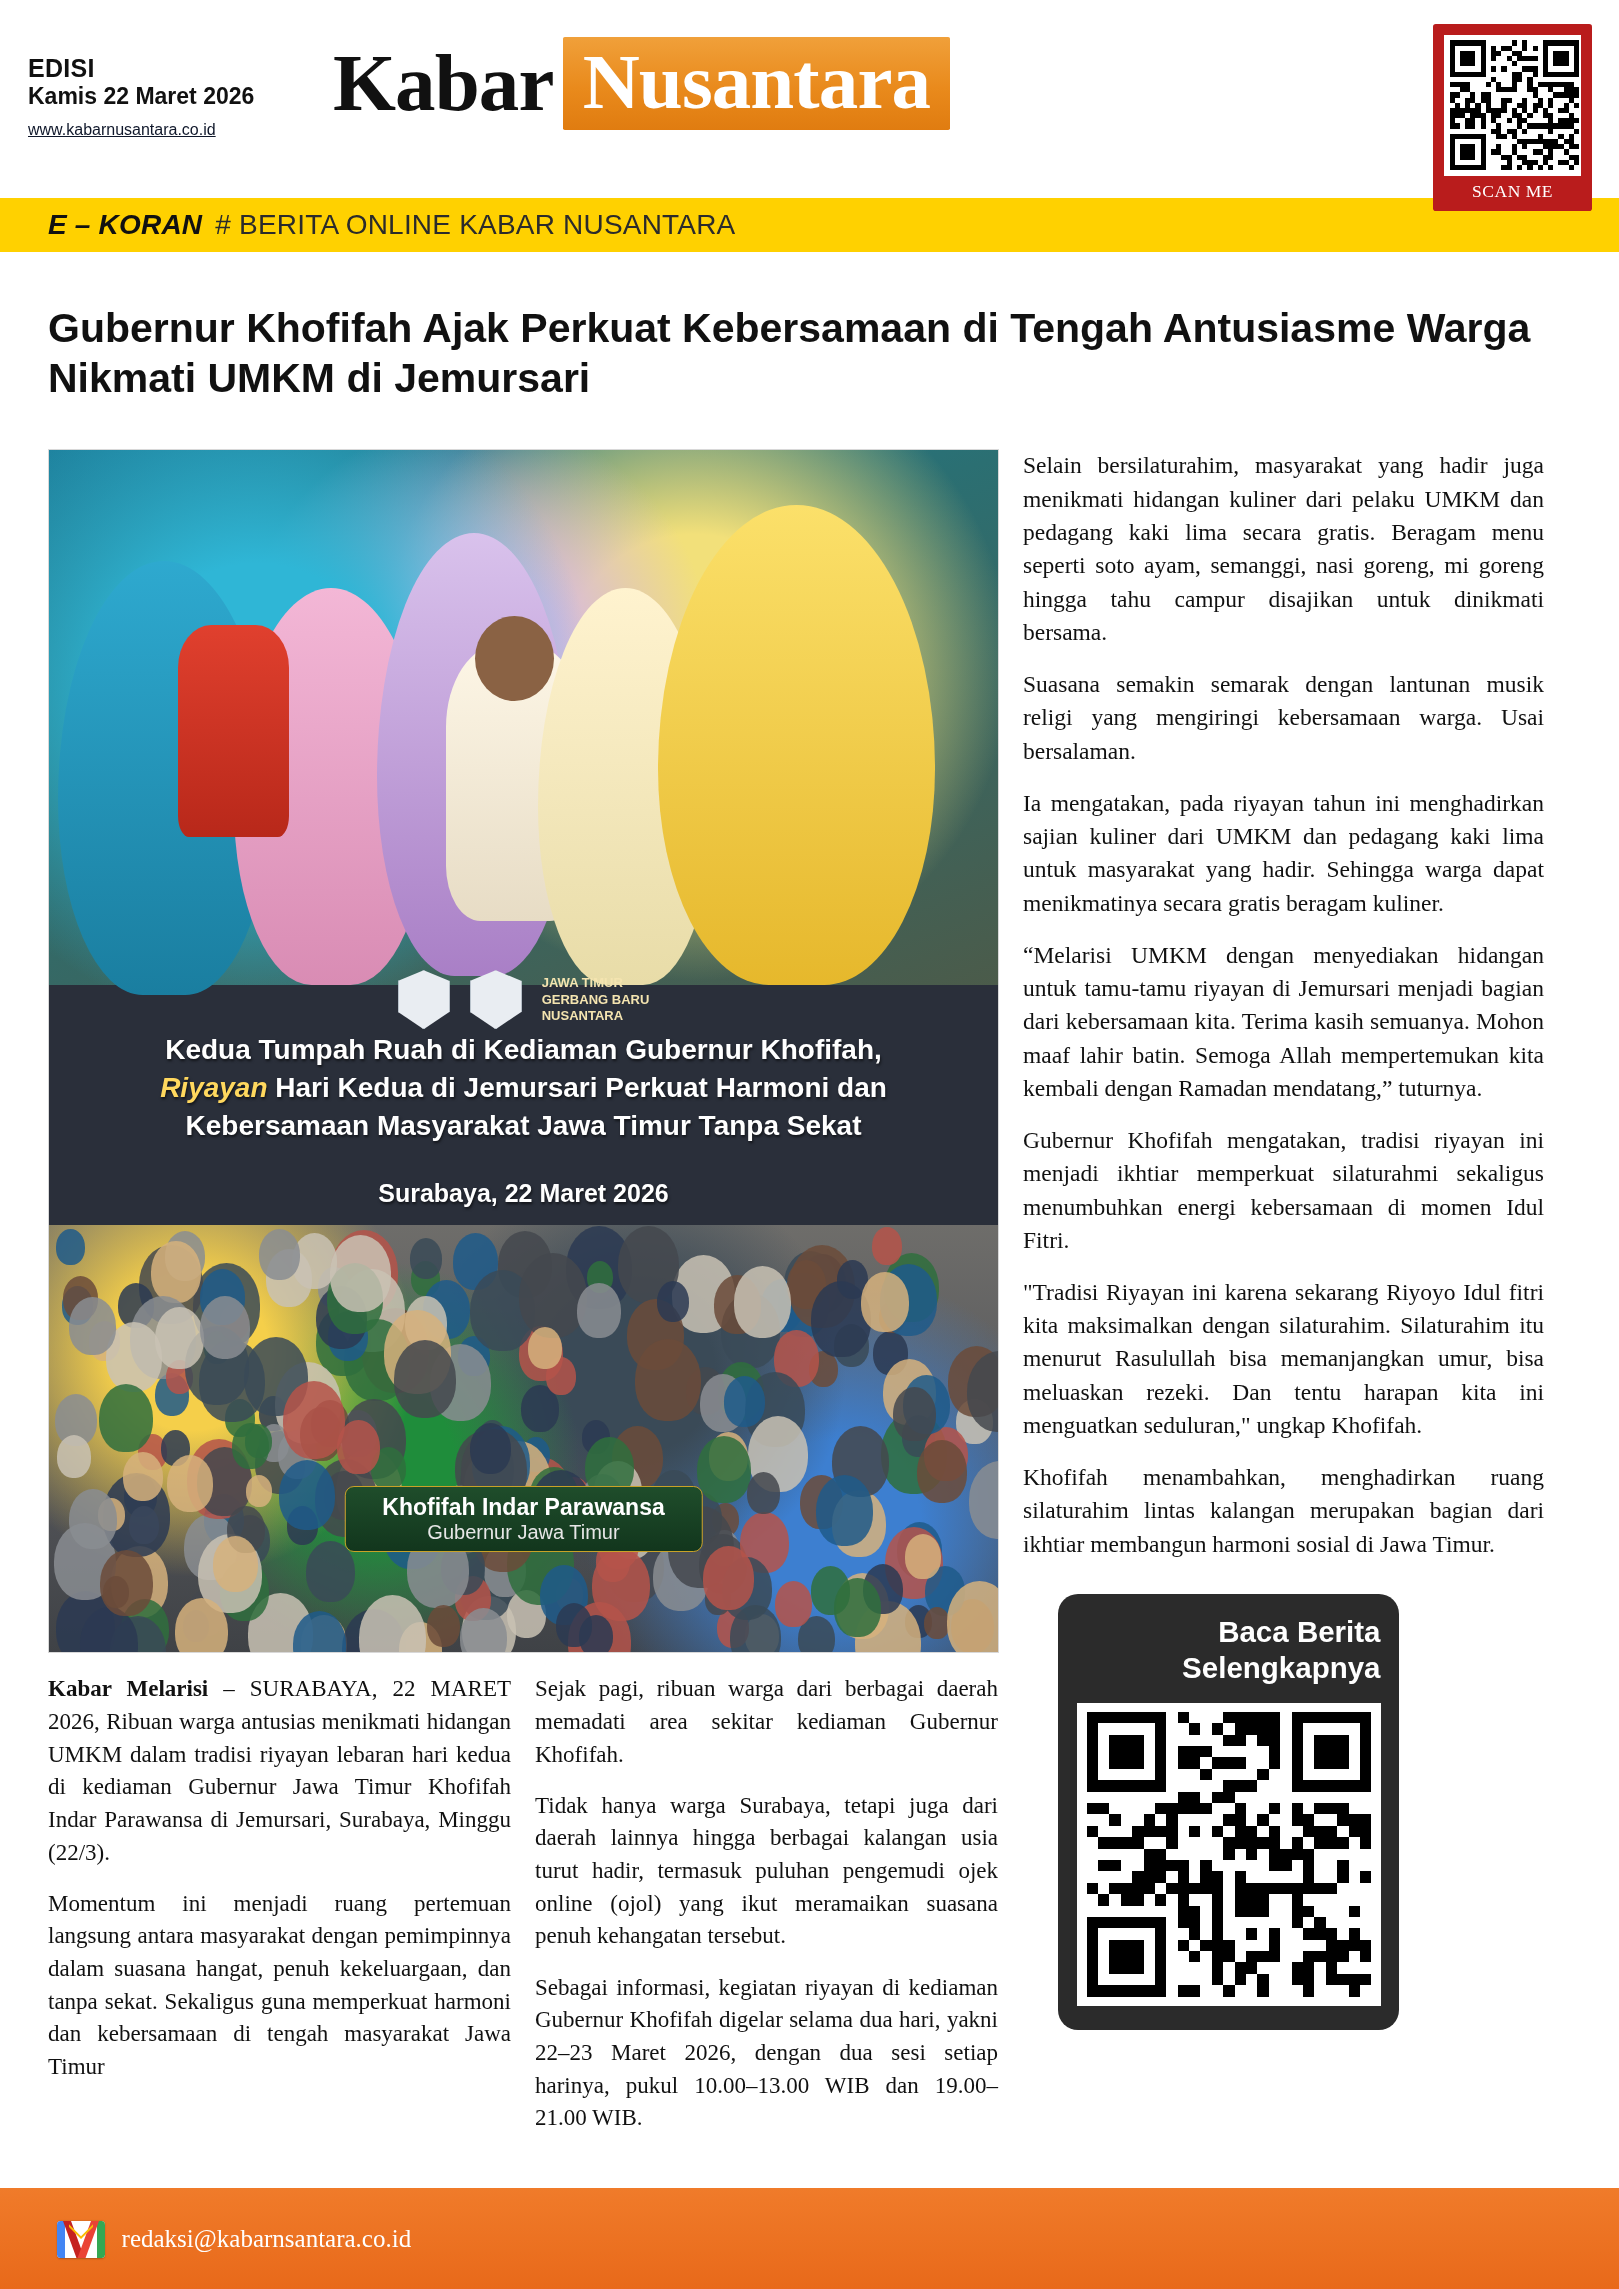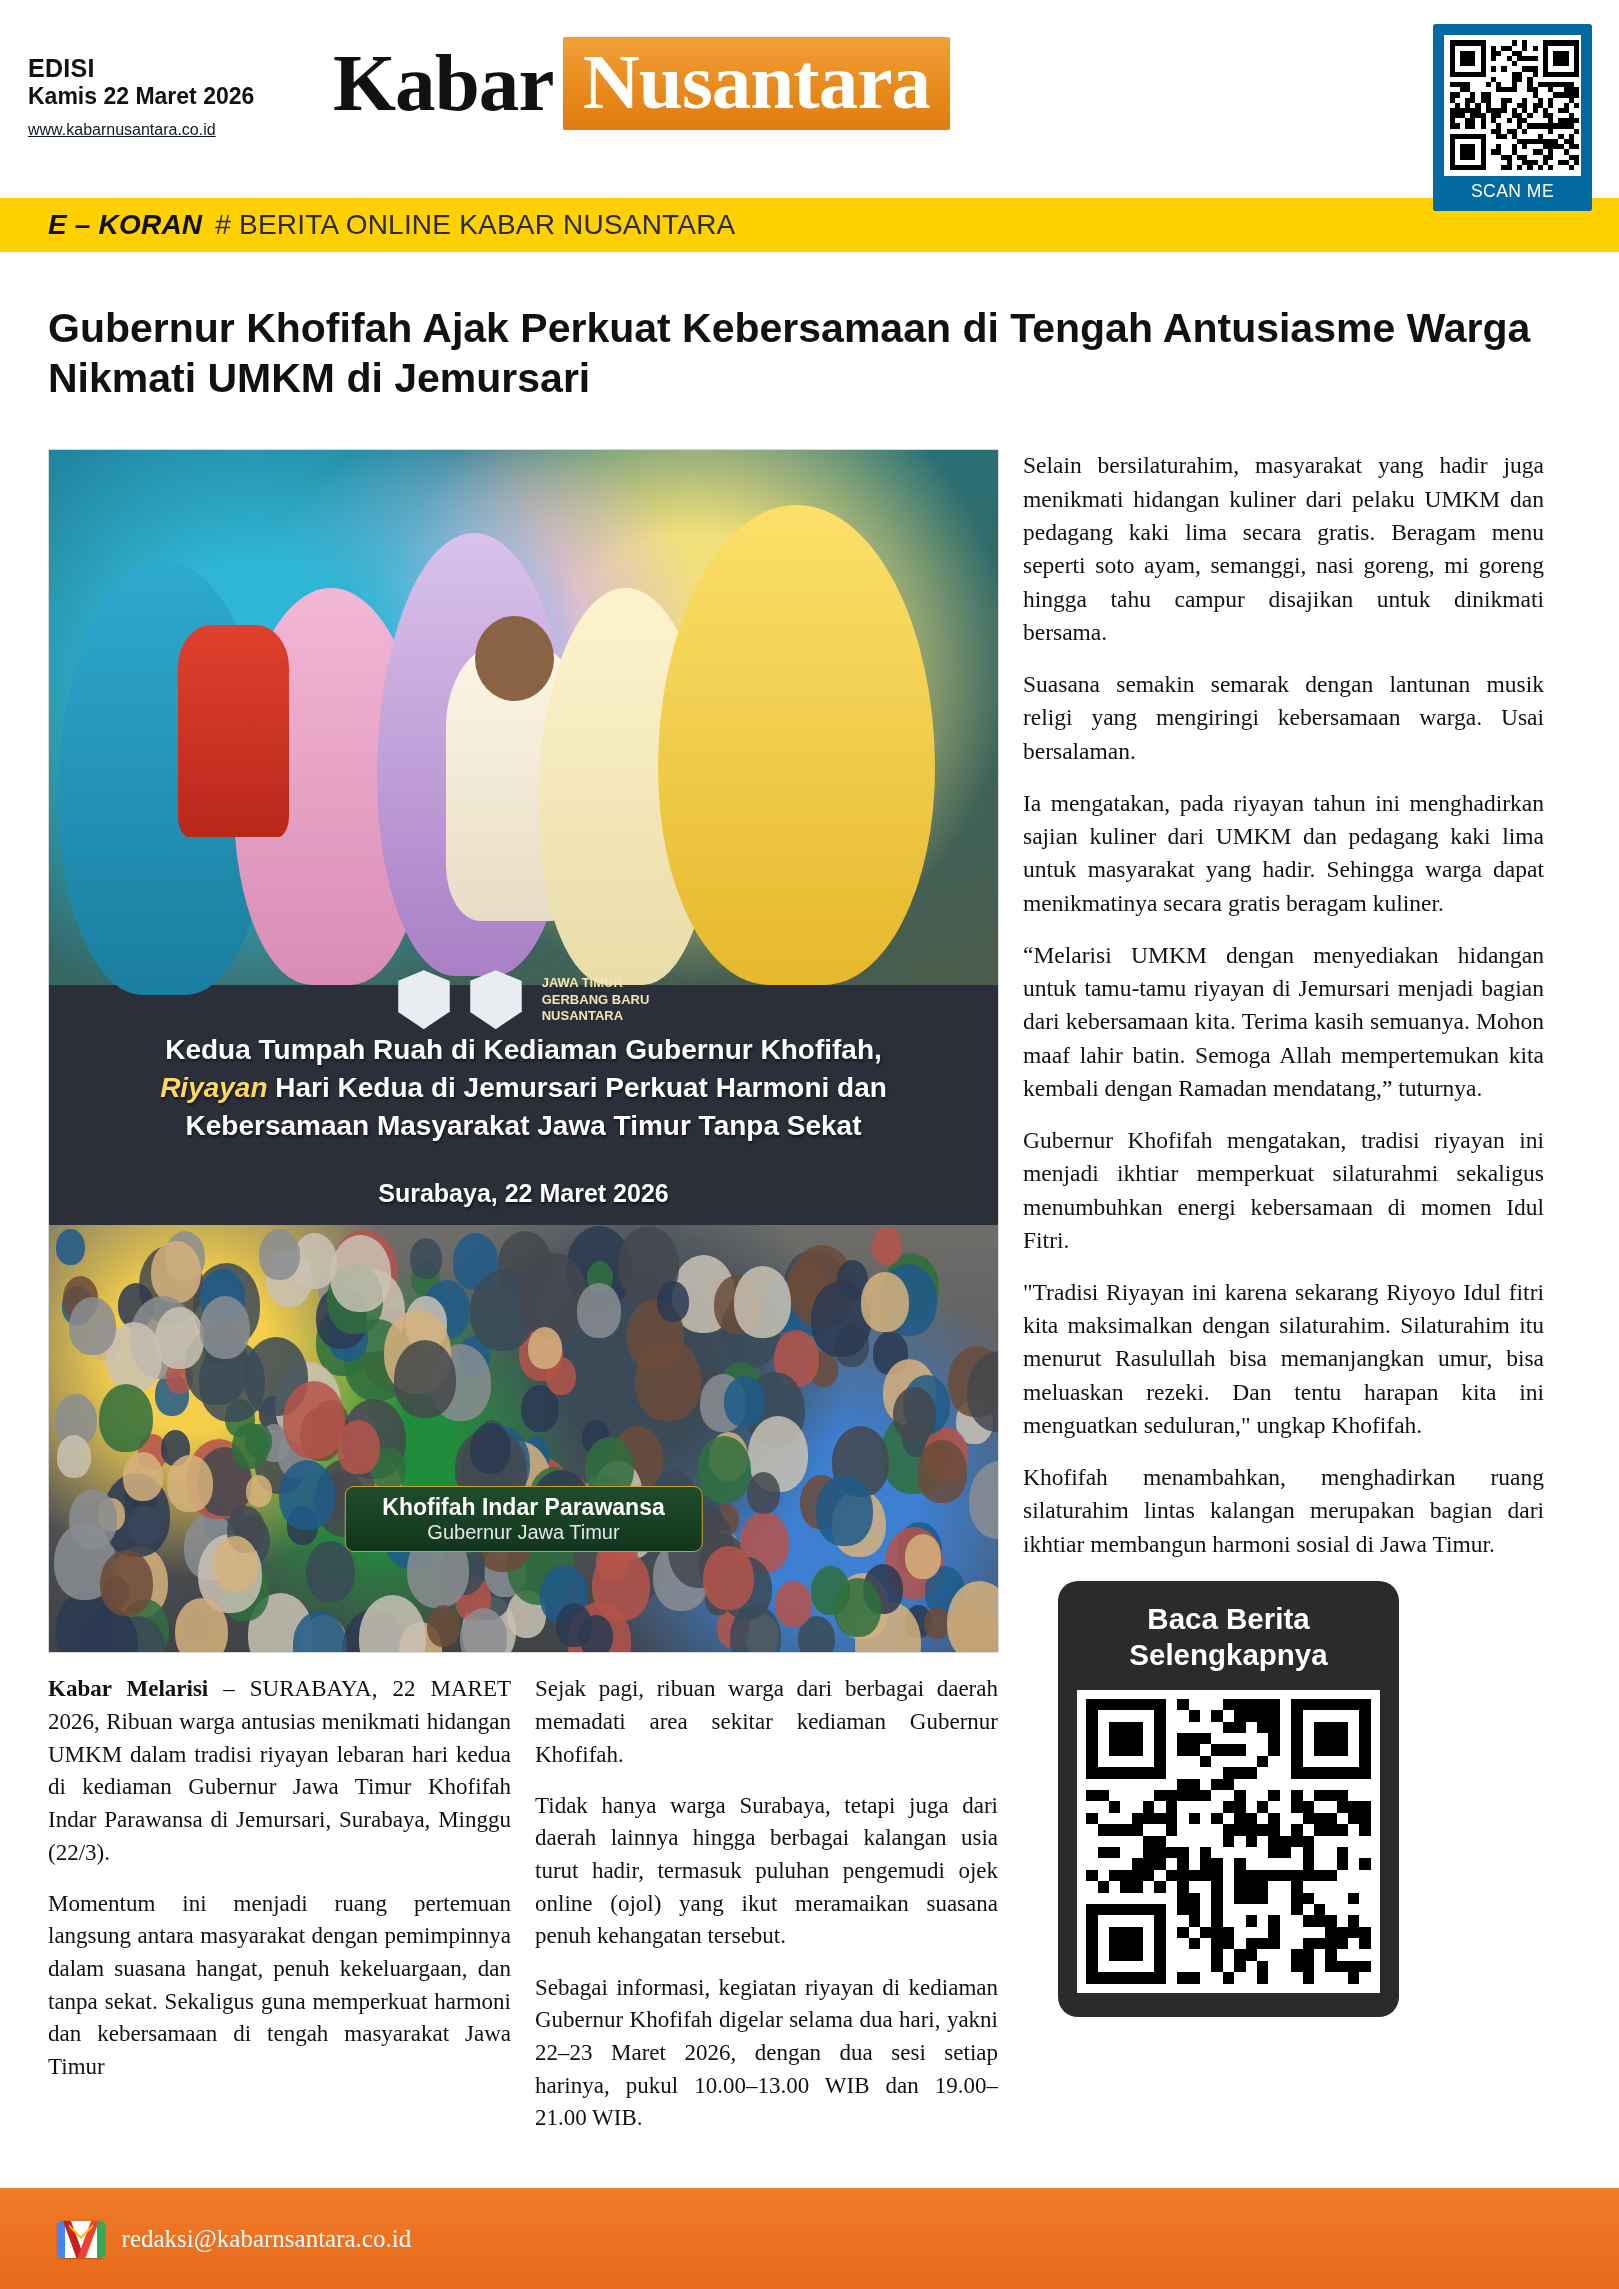--- a/index.html
+++ b/index.html
@@ -71,24 +71,25 @@
     font-weight: bold;
     font-size: 79px;
     color: #ffffff;
     line-height: 1;
     letter-spacing: -0.9px;
   }
   .qr-top {
     width: 159px;
     margin-left: auto;
     margin-top: 7.4px;
-    background: #0369a1;
+    background: #b91c1c;
     padding: 11px 11px 5.5px 11px;
     border-radius: 2.8px;
     text-align: center;
+    font-family: Liberation Serif, serif;
   }
   .qr-top .qr-img { background: #fff; padding: 5.5px; }
   .qr-top .scan-label {
     color: #fff;
     font-size: 17.5px;
     letter-spacing: 0.5px;
     padding: 5.5px 0 3.7px 0;
   }
 
   
@@ -225,27 +226,27 @@
     line-height: 1.42;
     color: #111;
     text-align: justify;
     margin: 0 0 18.5px 0;
   }
   p.body b { font-weight: bold; }
   .col-right p.body { font-size: 23.5px; }
 
   
   .baca-box {
-    margin-top: 20px;
+    margin-top: 33px;
     margin-left: 35px;
     width: 341px;
     background: #2b2b2b;
     border-radius: 20px;
     padding: 20px 18.5px 24px 18.5px;
-    text-align: center;
+    text-align: right;
   }
   .baca-title {
     color: #ffffff;
     font-size: 29.5px;
     font-weight: bold;
     line-height: 1.22;
     margin-bottom: 16.6px;
   }
   .baca-qr { background:#fff; padding: 9.2px; display:inline-block; }
 

